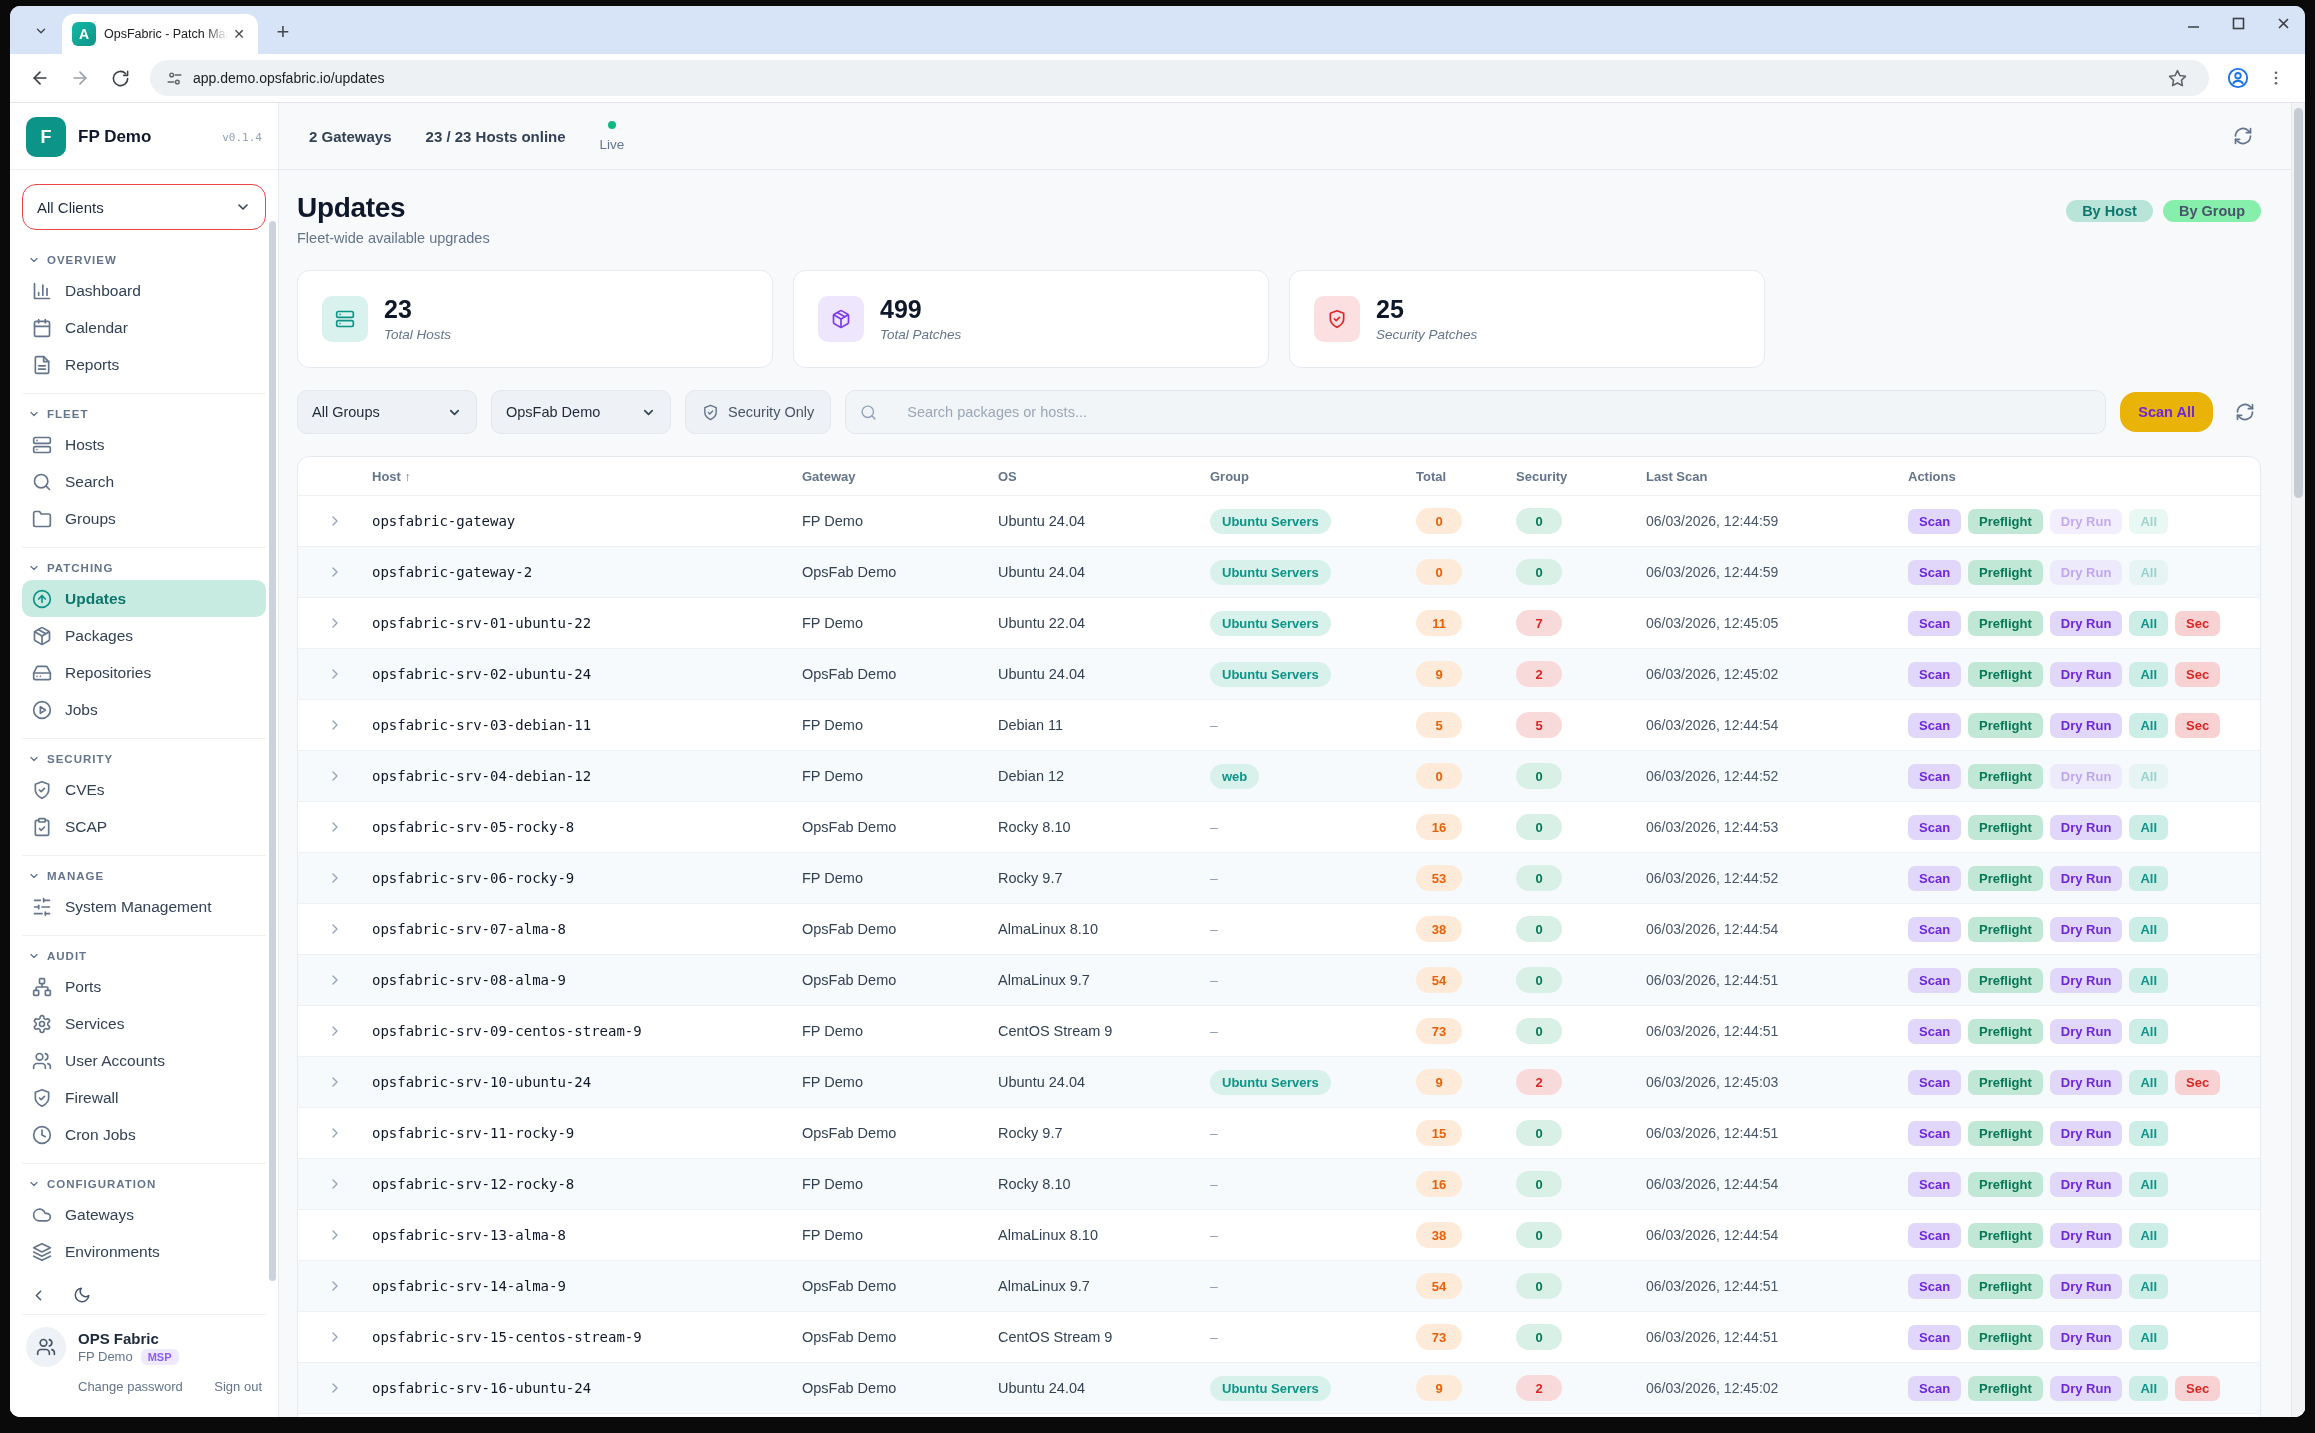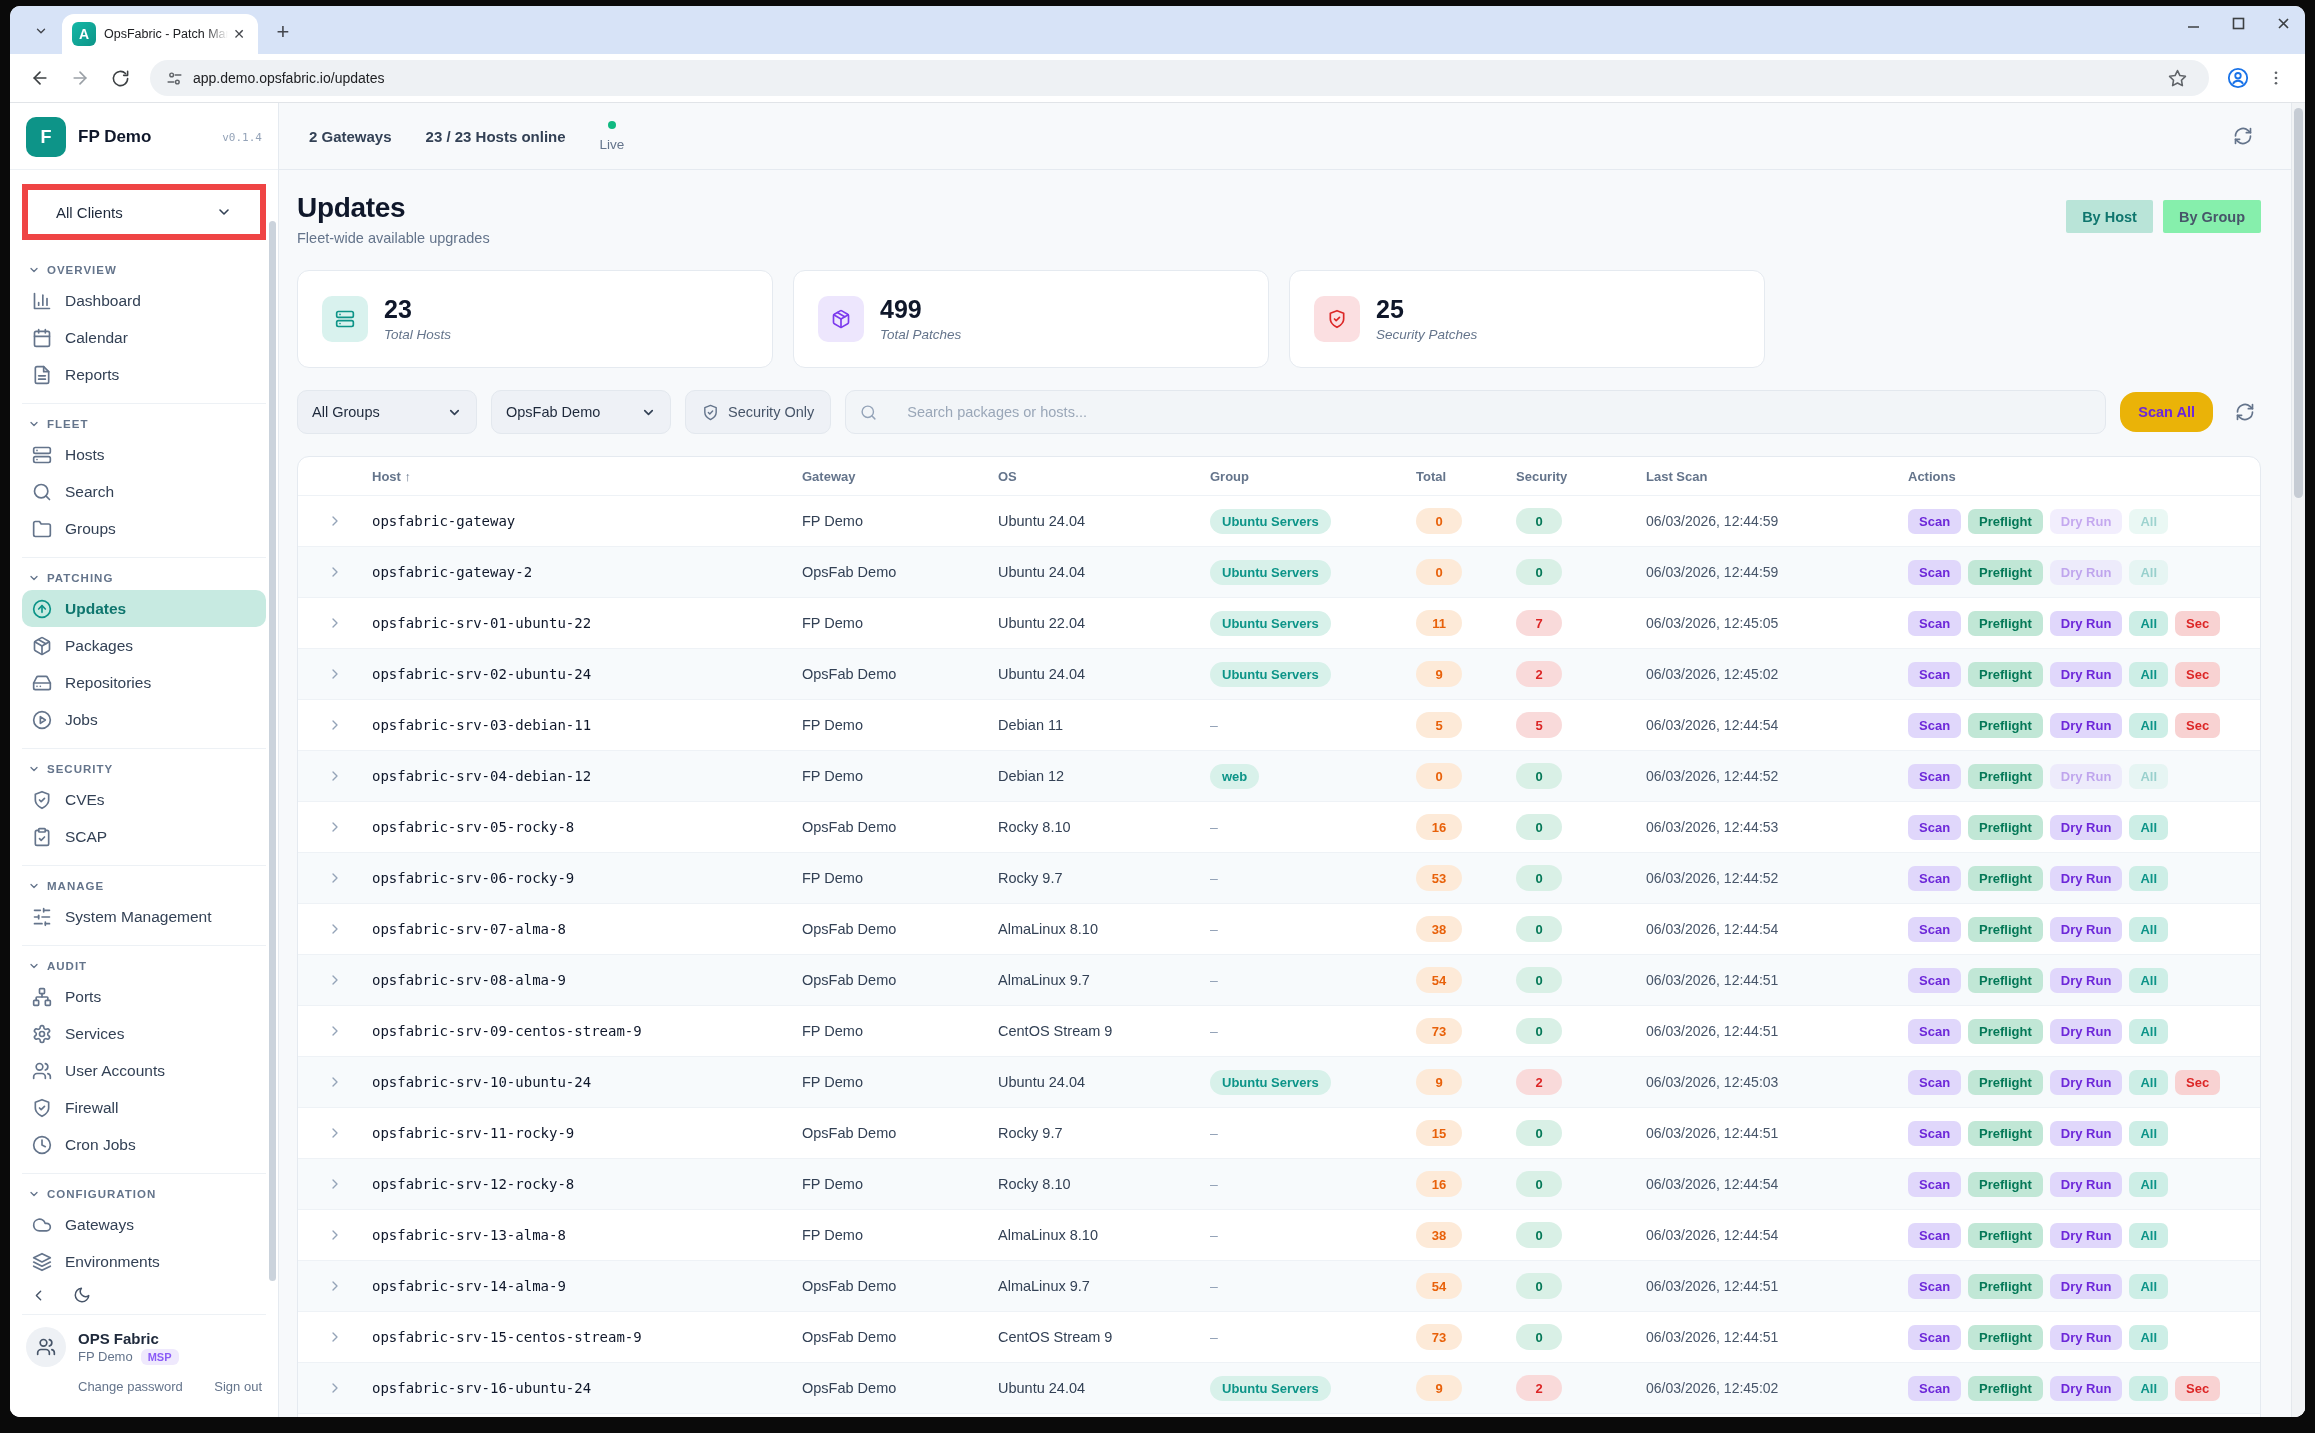--- a/index.html
+++ b/index.html
@@ -32,21 +32,21 @@
 
   
   .app{flex:1;display:flex;min-height:0;background:#f7f9fb;}
 
   
   .sidebar{width:268px;flex:none;background:#fff;border-right:1px solid #e5eaf0;display:flex;flex-direction:column;position:relative;}
   .brand-row{display:flex;align-items:center;padding:14px 16px 12px 16px;border-bottom:1px solid #edf1f5;}
   .brand-logo{width:40px;height:40px;border-radius:10px;background:#0d9488;color:#fff;font-weight:bold;font-size:18px;display:flex;align-items:center;justify-content:center;flex:none;}
   .brand-name{font-size:17px;font-weight:bold;color:#0f172a;margin-left:12px;}
   .brand-ver{margin-left:auto;font-family:"DejaVu Sans Mono",monospace;font-size:11px;color:#94a3b8;}
-  .client-select{margin:14px 12px 6px 12px;height:44px;border:6px solid #ef4444;border-radius:0;background:#fff;display:flex;align-items:center;padding:0 28px;font-size:15px;color:#1e293b;cursor:pointer;flex:none;}
+  .client-select{margin:14px 12px 6px 12px;height:44px;border:1px solid #ef4444;border-radius:14px;background:#fff;display:flex;align-items:center;padding:0 14px;font-size:15px;color:#1e293b;cursor:pointer;flex:none;}
   .client-select svg{margin-left:auto;color:#334155;}
   .nav{flex:1;min-height:0;overflow:hidden;padding:4px 12px 0 12px;}
   .nav-section{padding-top:8px;}
   .nav-section + .nav-section{border-top:1px solid #edf1f5;margin-top:10px;}
   .sec-head{display:flex;align-items:center;gap:7px;padding:6px 6px;background:none;border:none;width:100%;cursor:pointer;color:#64748b;font-size:11.5px;font-weight:bold;letter-spacing:1px;font-family:"Liberation Sans",sans-serif;}
   .nav-item{display:flex;align-items:center;gap:13px;height:37px;padding:0 10px;border-radius:10px;color:#334155;font-size:15.5px;font-weight:500;cursor:pointer;}
   .nav-item .nicon{color:#64748b;display:flex;flex:none;}
   .nav-item.active{background:#c7eae1;color:#0f766e;font-weight:bold;}
   .nav-item.active .nicon{color:#0d9488;}
   .side-scroll{position:absolute;right:2px;top:118px;width:7px;height:1060px;border-radius:4px;background:#cbd3dc;}
@@ -69,21 +69,21 @@
   .tb-strong{font-size:15px;font-weight:600;color:#334155;}
   .tb-live{display:flex;align-items:center;gap:8px;font-size:13.5px;color:#64748b;flex-direction:column;}
   .live-dot{width:8px;height:8px;border-radius:50%;background:#10b981;}
   .tb-refresh{margin-left:auto;background:none;border:none;color:#64748b;display:flex;cursor:pointer;}
 
   .content{flex:1;min-height:0;padding:0 44px 0 18px;overflow:hidden;}
   .head-row{display:flex;align-items:flex-start;margin-top:22px;}
   .page-title{font-size:28px;font-weight:bold;color:#0f172a;margin:0;letter-spacing:-0.3px;}
   .page-sub{font-size:14.5px;color:#64748b;margin-top:6px;}
   .view-toggle{margin-left:auto;display:flex;gap:10px;margin-top:8px;}
-  .vt-btn{height:33px;padding:0 16px;border:none;border-radius:2px;font-size:14.5px;font-weight:600;cursor:pointer;font-family:"Liberation Sans",sans-serif;}
+  .vt-btn{height:22px;padding:0 16px;border:none;border-radius:12px;font-size:14.5px;font-weight:600;cursor:pointer;font-family:"Liberation Sans",sans-serif;}
   .vt-btn.on{background:#b9e4d8;color:#0f766e;}
   .vt-btn.off{background:#86efac;color:#475569;}
 
   .stats{display:grid;grid-template-columns:repeat(4,1fr);gap:20px;margin-top:24px;}
   .stat-card{background:#fff;border:1px solid #e5eaf0;border-radius:12px;height:96px;display:flex;align-items:center;padding:0 24px;gap:16px;}
   .stat-icon{width:46px;height:46px;border-radius:10px;display:flex;align-items:center;justify-content:center;flex:none;}
   .stat-icon.teal{background:#d9f2ee;color:#0d9488;}
   .stat-icon.orange{background:#fdeeda;color:#ea580c;}
   .stat-icon.violet{background:#ede6fd;color:#7c3aed;}
   .stat-icon.red{background:#fbdfe1;color:#dc2626;}

